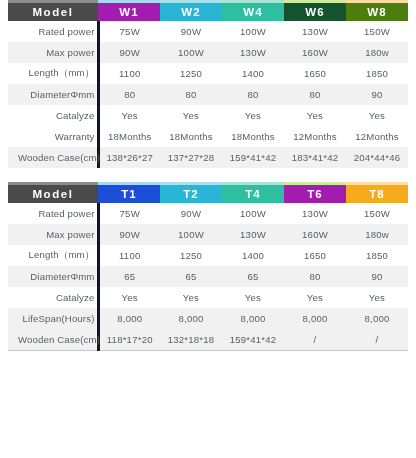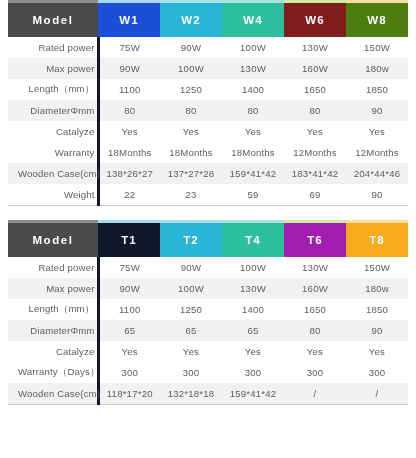--- a/index.html
+++ b/index.html
@@ -34,21 +34,21 @@
   .rule-row td {
     height: 3px;
     padding: 0;
     line-height: 0;
     font-size: 0;
   }
 
   
   .head-row th {
     padding: 0;
-    height: 34px;
+    height: 18px;
     font-size: 11.5px;
     font-weight: bold;
     letter-spacing: 1.1px;
     color: #ffffff;
     text-align: center;
     vertical-align: middle;
     border: 0;
   }
   .head-row th.model-cell {
     letter-spacing: 1.6px;
@@ -113,24 +113,24 @@
       <tr class="rule-row">
         <td style="background:#8c8c8c"></td>
         <td style="background:#a9d9f0"></td>
         <td style="background:#a9e2ee"></td>
         <td style="background:#a7e5d7"></td>
         <td style="background:#cdeb9c"></td>
         <td style="background:#fbdda1"></td>
       </tr>
       <tr class="head-row">
         <th class="model-cell" style="background:#4a4a4a">Model</th>
-        <th style="background:#1d4ed8">W1</th>
+        <th style="background:#a21caf">W1</th>
         <th style="background:#28b5d6">W2</th>
         <th style="background:#2ebfa0">W4</th>
-        <th style="background:#7f1d1d">W6</th>
+        <th style="background:#14532d">W6</th>
         <th style="background:#4d7c0f">W8</th>
       </tr>
     </thead>
     <tbody>
       <tr>
         <td class="label">Rated power</td>
         <td>75W</td>
         <td>90W</td>
         <td>100W</td>
         <td>130W</td>
@@ -176,28 +176,20 @@
         <td>12Months</td>
         <td>12Months</td>
       </tr>
       <tr class="alt">
         <td class="label">Wooden Case(cm)</td>
         <td>138*26*27</td>
         <td>137*27*28</td>
         <td>159*41*42</td>
         <td>183*41*42</td>
         <td>204*44*46</td>
-      </tr>
-      <tr class="last">
-        <td class="label">Weight</td>
-        <td>22</td>
-        <td>23</td>
-        <td>59</td>
-        <td>69</td>
-        <td>90</td>
       </tr>
     </tbody>
   </table>
 
   <div class="table-gap"></div>
 
   <table class="spec-table">
     <colgroup>
       <col class="c-label">
         <col class="c-data">
@@ -210,21 +202,21 @@
       <tr class="rule-row">
         <td style="background:#8c8c8c"></td>
         <td style="background:#a9d9f0"></td>
         <td style="background:#a9e2ee"></td>
         <td style="background:#a7e5d7"></td>
         <td style="background:#cdeb9c"></td>
         <td style="background:#fbdda1"></td>
       </tr>
       <tr class="head-row">
         <th class="model-cell" style="background:#4a4a4a">Model</th>
-        <th style="background:#0f172a">T1</th>
+        <th style="background:#1d4ed8">T1</th>
         <th style="background:#28b5d6">T2</th>
         <th style="background:#2ebfa0">T4</th>
         <th style="background:#a21caf">T6</th>
         <th style="background:#f5ab1b">T8</th>
       </tr>
     </thead>
     <tbody>
       <tr>
         <td class="label">Rated power</td>
         <td>75W</td>
@@ -258,27 +250,27 @@
         <td>90</td>
       </tr>
       <tr>
         <td class="label">Catalyze</td>
         <td>Yes</td>
         <td>Yes</td>
         <td>Yes</td>
         <td>Yes</td>
         <td>Yes</td>
       </tr>
-      <tr>
-        <td class="label">Warranty（Days）</td>
-        <td>300</td>
-        <td>300</td>
-        <td>300</td>
-        <td>300</td>
-        <td>300</td>
+      <tr class="alt">
+        <td class="label">LifeSpan(Hours)</td>
+        <td>8,000</td>
+        <td>8,000</td>
+        <td>8,000</td>
+        <td>8,000</td>
+        <td>8,000</td>
       </tr>
       <tr class="alt last">
         <td class="label">Wooden Case(cm)</td>
         <td>118*17*20</td>
         <td>132*18*18</td>
         <td>159*41*42</td>
         <td>/</td>
         <td>/</td>
       </tr>
     </tbody>

